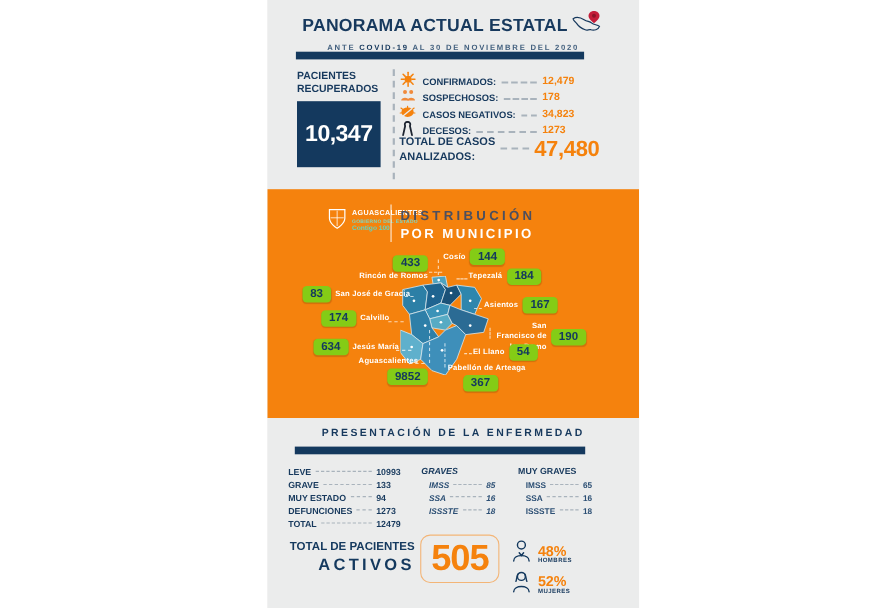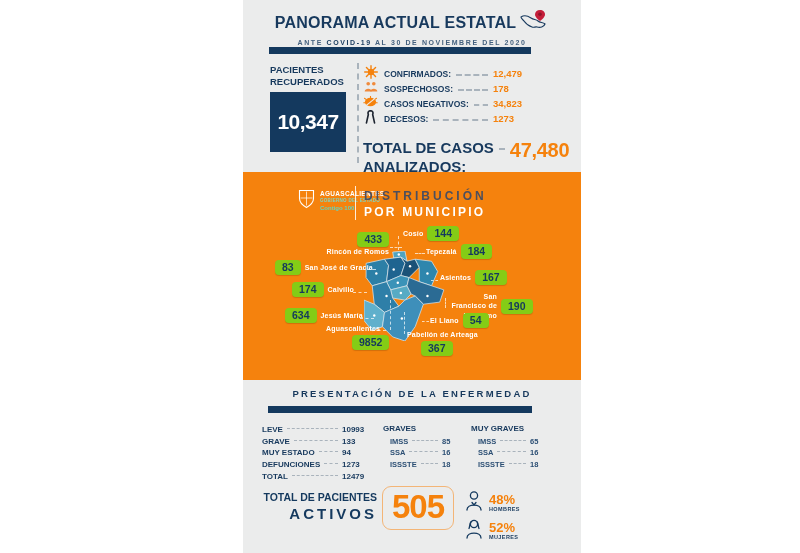--- a/index.html
+++ b/index.html
@@ -26,21 +26,21 @@
   .recovered-label { position:absolute; left:27px; top:9px; font-size:9.5px; font-weight:800; color:#17395d; line-height:1.25; text-align:left; }
   .recovered-box { position:absolute; left:27px; top:37px; width:76px; height:60px; background:#14395e; display:flex; align-items:center; justify-content:center; }
   .recovered-value { color:#ffffff; font-weight:800; font-size:21px; letter-spacing:-.5px; }
   .v-dashes { position:absolute; left:114px; top:8px; height:100px; border-left:2px dashed #a9b3bc; }
   .stat-row { position:absolute; left:120px; width:176px; display:flex; align-items:flex-end; height:12px; }
   .stat-icon { width:15px; height:15px; flex:0 0 15px; margin-right:6px; display:flex; align-items:center; justify-content:center; }
   .stat-label { font-size:8.5px; font-weight:800; color:#17395d; white-space:nowrap; }
   .leader { flex:1; border-bottom:2px dashed #a9b3bc; margin:0 5px 3px 5px; min-width:6px; }
   .stat-value { width:46px; flex:0 0 46px; font-size:9.5px; font-weight:800; color:#f5820d; text-align:left; }
   .total-row { position:absolute; left:120px; top:69px; width:182px; display:flex; align-items:center; }
-  .total-label { font-size:15px; font-weight:800; color:#17395d; line-height:1.25; white-space:nowrap;margin-top:15px; }
+  .total-label { font-size:10px; font-weight:800; color:#17395d; line-height:1.25; white-space:nowrap; }
   .total-value { font-size:20px; font-weight:800; color:#f5820d; letter-spacing:-.3px; }
   
   .map-section { position:absolute; top:172px; left:0; right:0; height:208px; background:#f5820d; }
   .gov-logo { position:absolute; left:55px; top:17px; display:flex; align-items:center; gap:5px; }
   .gov-text { text-align:left; line-height:1.25; }
   .gov-l1 { color:#ffffff; font-weight:800; font-size:6.5px; letter-spacing:.3px; }
   .gov-l2 { color:#7fd6c2; font-weight:700; font-size:4.5px; letter-spacing:.3px; }
   .gov-l3 { color:#66d3bd; font-weight:800; font-size:6px; margin-top:1px; }
   .logo-sep { position:absolute; left:112px; top:14px; height:34px; border-left:1px solid rgba(255,255,255,.85); }
   .dist-heading { position:absolute; left:121px; top:17px; text-align:left; }
@@ -336,21 +336,21 @@
         <span class="leader-sm"></span>
         <span class="sev-value">1273</span>
       </div>
       <div class="sev-row">
         <span class="sev-label">TOTAL</span>
         <span class="leader-sm"></span>
         <span class="sev-value">12479</span>
       </div>
     </div>
 
-    <div class="inst-col" style="left:140px;">
+    <div class="inst-col" style="left:140px;font-style:italic;">
       <div class="inst-title">GRAVES</div>
       <div class="inst-rows">
         <div class="inst-row">
           <span class="inst-label">IMSS</span>
           <span class="leader-sm"></span>
           <span class="inst-value">85</span>
         </div>
         <div class="inst-row">
           <span class="inst-label">SSA</span>
           <span class="leader-sm"></span>

